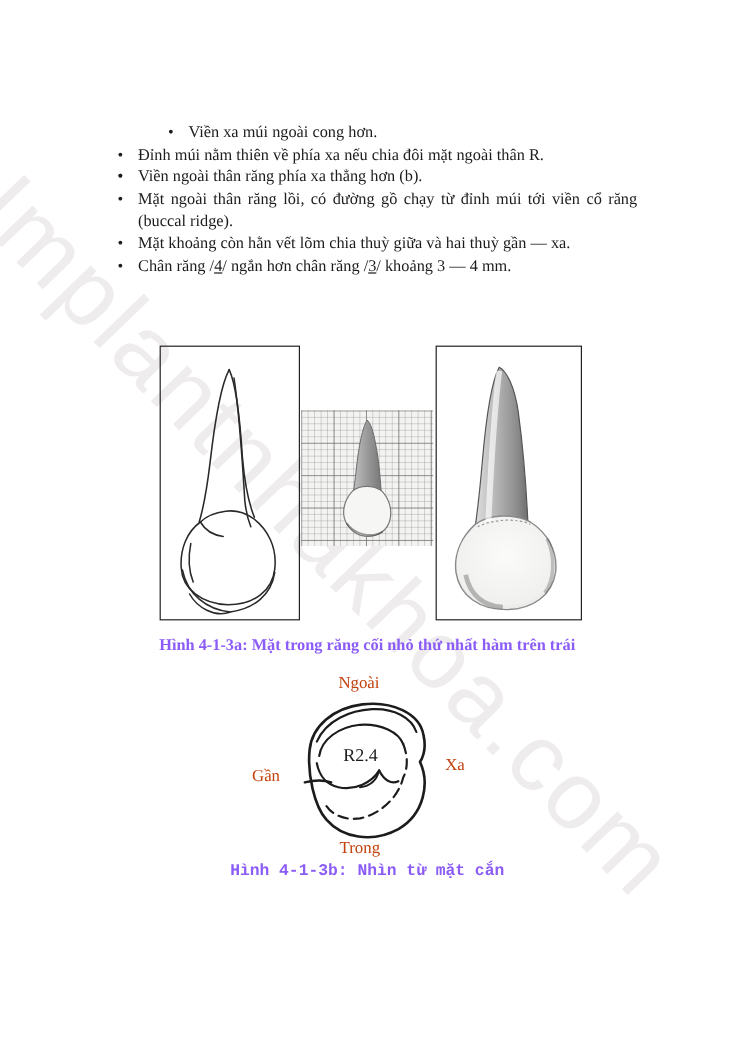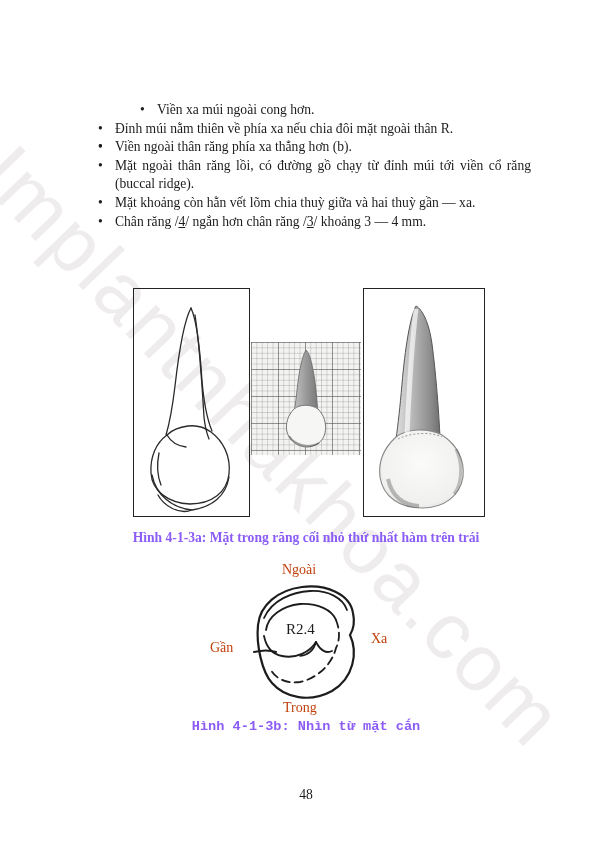--- a/index.html
+++ b/index.html
@@ -172,16 +172,15 @@
         <path stroke-width="1.8" d="M14,56 C16,66 22,74 32,76 C46,79 60,72 66,62"></path>
         <path stroke-width="1.8" d="M66,62 C70,70 76,74 82,71"></path>
         <path stroke-width="1.6" d="M66,62 C64,70 58,75 50,76"></path>
         <path stroke-width="2" d="M4,72 C12,70 20,70 26,72"></path>
       </g>
       <text x="36" y="54" font-size="15" fill="#1c1c1c" font-family="Liberation Serif, DejaVu Serif, serif">R2.4</text>
     </svg>
 
     <div class="caption b">Hình 4-1-3b: Nhìn từ mặt cắn</div>
 
-    <div class="page-number">48</div>
 
   </div>
 </div>
 
 </body></html>

